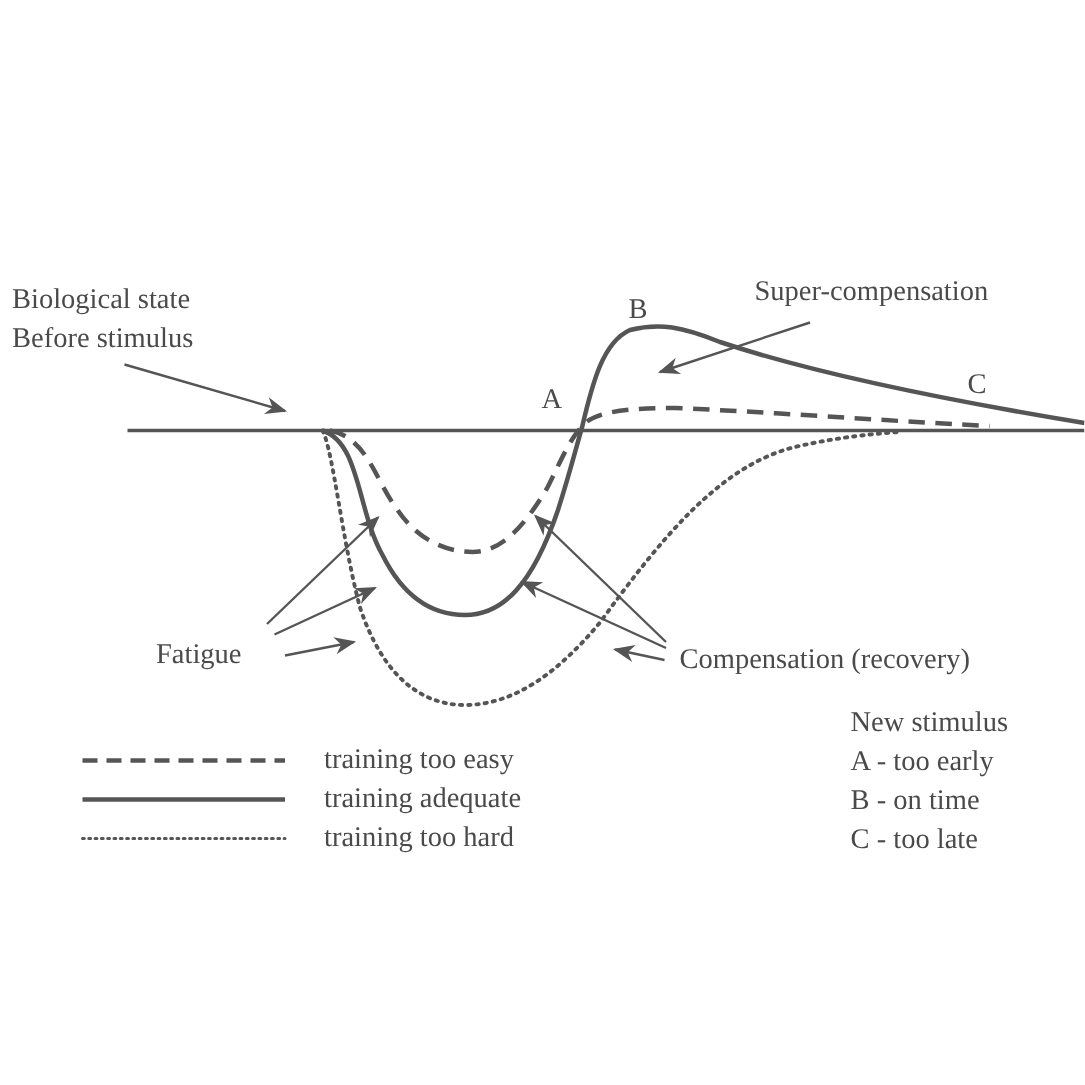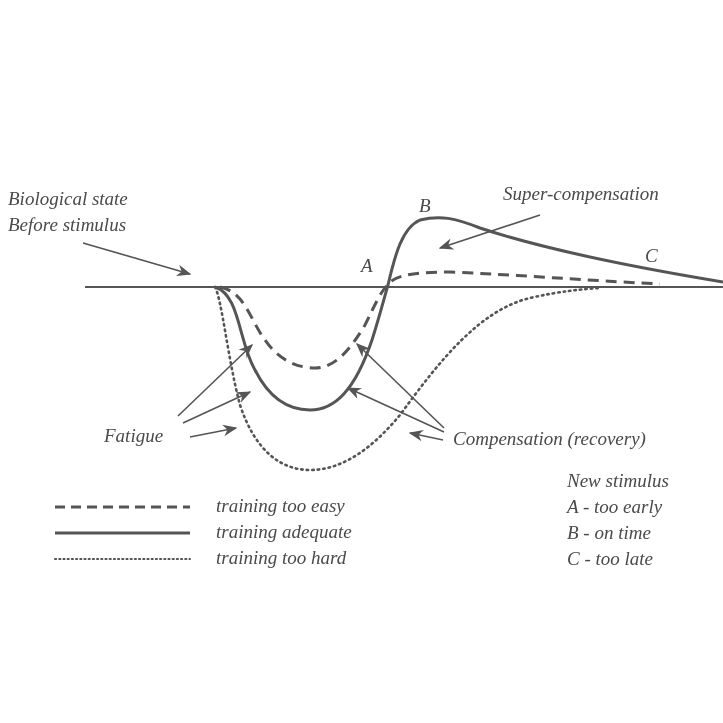--- a/index.html
+++ b/index.html
@@ -1,17 +1,17 @@
 <!DOCTYPE html>
 <html><head>
 <meta charset="utf-8">
 <style>
   html, body { margin: 0; padding: 0; background: #ffffff; }
   body { width: 723px; height: 723px; position: relative; overflow: hidden; }
-  #stage { position: absolute; left: 0; top: 0; width: 604px; height: 723px; font-style: italic; }
+  #stage { position: absolute; left: 0; top: 0; width: 604px; height: 723px; }
   svg text { font-family: "Liberation Serif", "DejaVu Serif", serif; fill: #4a4a4a; }
 </style>
 </head>
 <body>
 
 <div id="stage">
   <svg width="723" height="723" viewBox="0 0 723 723" xmlns="http://www.w3.org/2000/svg">
     <defs>
       <marker id="arrowhead" viewBox="0 0 10 10" refX="9" refY="5" markerWidth="9" markerHeight="9" orient="auto-start-reverse">
         <path d="M0,1 L10,5 L0,9 L3,5 Z" fill="#555"></path>

